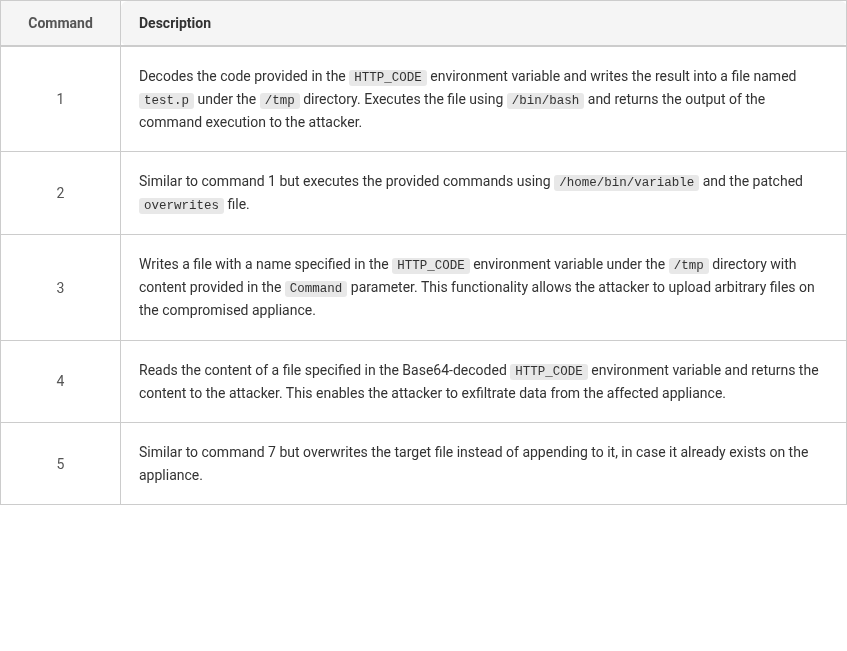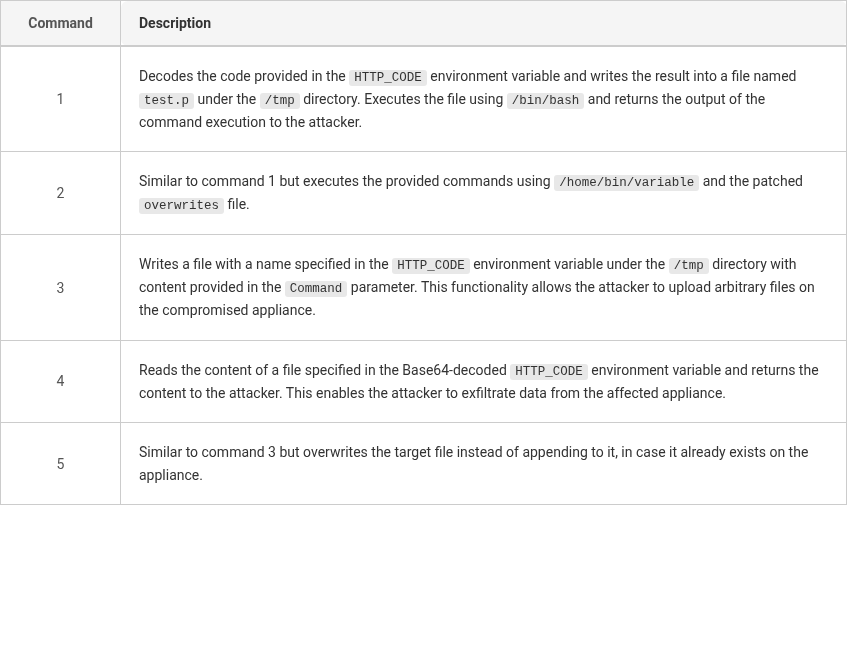--- a/index.html
+++ b/index.html
@@ -108,16 +108,16 @@
       <tr>
         <td class="cmd-col">3</td>
         <td class="desc-col">Writes a file with a name specified in the <code>HTTP_CODE</code> environment variable under the <code>/tmp</code> directory with content provided in the <code>Command</code> parameter. This functionality allows the attacker to upload arbitrary files on the compromised appliance.</td>
       </tr>
       <tr>
         <td class="cmd-col">4</td>
         <td class="desc-col">Reads the content of a file specified in the Base64-decoded <code>HTTP_CODE</code> environment variable and returns the content to the attacker. This enables the attacker to exfiltrate data from the affected appliance.</td>
       </tr>
       <tr>
         <td class="cmd-col">5</td>
-        <td class="desc-col">Similar to command 3 but overwrites the target file instead of appending to it, in case it already exists on the appliance.</td>
+        <td class="desc-col">Similar to command 7 but overwrites the target file instead of appending to it, in case it already exists on the appliance.</td>
       </tr>
     </tbody>
 </table>
 
 </body></html>

